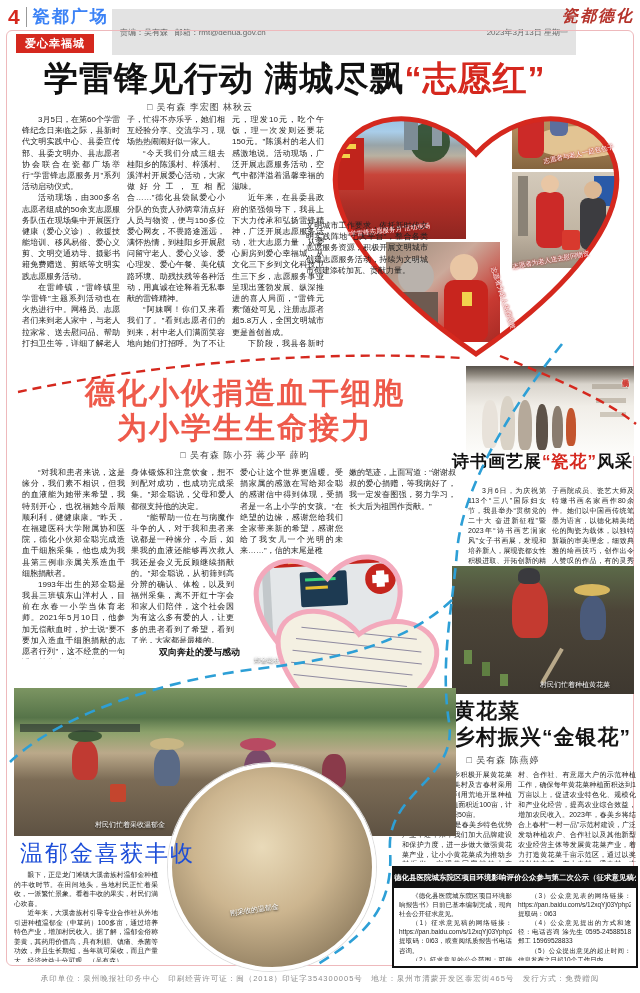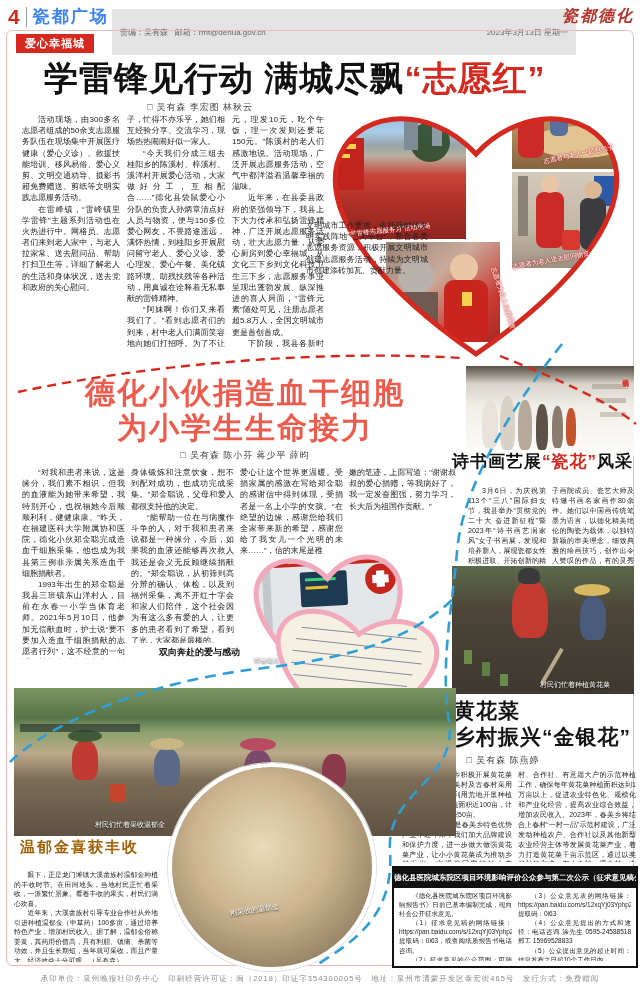--- a/index.html
+++ b/index.html
@@ -29,21 +29,21 @@
   .smallcol{font-size:7px;line-height:1.42;}
   .subhead{font-weight:bold;font-size:9px;text-align:center;color:#111;}
   
   .title2{font-weight:bold;font-size:30px;line-height:1.15;color:#ee5a4b;
           text-align:center;letter-spacing:2px;}
   
   .title3{font-weight:bold;font-size:17px;color:#111;letter-spacing:1px;white-space:nowrap;
           text-shadow:0 0 3px #fff,0 0 3px #fff,0 0 3px #fff;}
   .title3 .red{color:#d5281e;}
   .title4{font-weight:bold;font-size:21px;color:#141414;letter-spacing:1px;white-space:nowrap;}
-  .title5{font-weight:bold;font-size:15px;color:#a16207;letter-spacing:2px;white-space:nowrap;}
+  .title5{font-weight:normal;font-size:23px;color:#1d4ed8;letter-spacing:2px;white-space:nowrap;}
   
   .cap{font-size:6.5px;color:#fff;white-space:nowrap;
        text-shadow:0 0 2px rgba(190,30,30,.95),0 0 2px rgba(190,30,30,.95);}
   .capd{font-size:7px;color:#fff;white-space:nowrap;
         text-shadow:0 1px 2px rgba(0,0,0,.85);}
   .vcap{font-size:7px;color:#d04038;writing-mode:vertical-rl;
         text-shadow:0 0 2px #fff;}
   
   .ph{overflow:hidden;}
   .ph-gallery{background:linear-gradient(180deg,#57514a 0%,#8d877d 9%,#d9d4cc 20%,#f1eee8 45%,#fdfdfb 100%);}
@@ -81,20 +81,21 @@
 
   <div class="abs frame" style="left:6px;top:30px;width:626px;height:934px;"></div>
 
   <div class="abs badge" style="left:16px;top:34px;">爱心幸福城</div>
   <div class="abs headline" style="left:44px;top:56px;">
     <span>学雷锋见行动  满城尽飘</span><span class="red">“志愿红”</span>
   </div>
   <div class="abs byline" style="left:60px;top:101px;width:280px;">□ 吴有森 李宏图 林秋云</div>
 
   <div class="abs col" style="left:22px;top:114px;width:98px;height:234px;">
+      <p>3月5日，在第60个学雷锋纪念日来临之际，县新时代文明实践中心、县委宣传部、县委文明办、县志愿者协会联合在瓷都广场举行“学雷锋志愿服务月”系列活动启动仪式。</p>
       <p>活动现场，由300多名志愿者组成的50余支志愿服务队伍在现场集中开展医疗健康（爱心义诊）、救援技能培训、移风易俗、爱心义剪、文明交通劝导、摄影书籍免费赠送、剪纸等文明实践志愿服务活动。</p>
       <p>在雷峰镇，“雷峰镇里学雷锋”主题系列活动也在火热进行中。网格员、志愿者们来到老人家中，与老人拉家常、送去慰问品、帮助打扫卫生等，详细了解老人的生活和身体状况，送去党和政府的关心慰问。</p>
     </div>
   <div class="abs col" style="left:127px;top:114px;width:98px;height:234px;">
       <p class="ni">子，忙得不亦乐乎，她们相互经验分享、交流学习，现场热热闹闹好似一家人。</p>
       <p>“今天我们分成三组去桂阳乡的陈溪村、梓溪村、溪洋村开展爱心活动，大家做好分工，互相配合……”德化县袋鼠爱心小分队的负责人孙炳章清点好人员与物资，便与150多位爱心网友，不畏路途遥远，满怀热情，到桂阳乡开展慰问留守老人、爱心义诊、爱心理发、爱心午餐、美化镇路环境、助残扶残等各种活动，用真诚在诠释着无私奉献的雷锋精神。</p>
       <p>“阿妹啊！你们又来看我们了。”看到志愿者们的到来，村中老人们满面笑容地向她们打招呼。为了不让老人们久等，爱心网友在管理团队的合理安排下，默契配合，大大小小几百件物资分发得有条不紊。</p>
     </div>
   <div class="abs col" style="left:232px;top:114px;width:92px;height:234px;">
       <p class="ni">元，理发10元，吃个午饭，理一次发则还要花150元。”陈溪村的老人们感激地说。活动现场，广泛开展志愿服务活动，空气中都洋溢着温馨幸福的滋味。</p>

